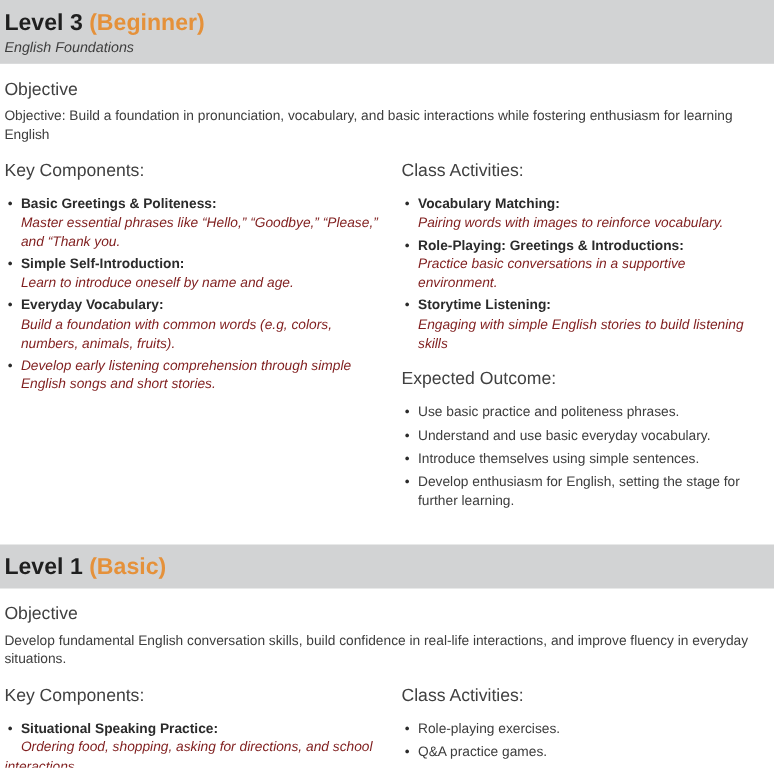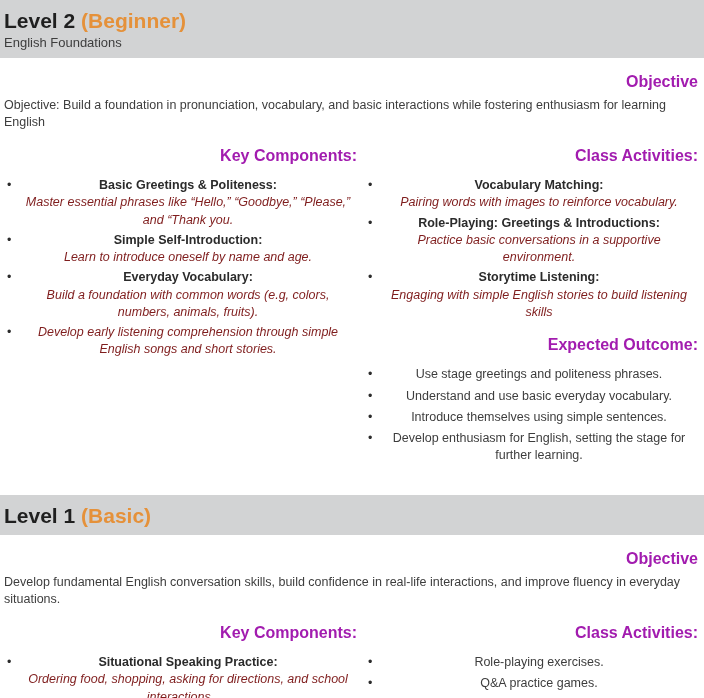--- a/index.html
+++ b/index.html
@@ -13,56 +13,56 @@
   .banner {
     background:#d2d3d4;
     padding:9px 8px 7px 4px;
   }
   .banner-title {
     font-size:21px; font-weight:bold; color:#1f1f1f;
     line-height:1.15; margin:0;
   }
   .banner-title .qualifier { color:#e5913a;margin-top:16px; }
   .banner-subtitle {
-    font-size:13px; color:#3d3d3d;
+    font-style:italic; font-size:13px; color:#3d3d3d;
     margin-top:2px; line-height:1.2;
   }
   .content { padding:0 6px 0 4px; }
   .section-heading {
-    color:#a21caf; font-size:16px; font-weight:bold;
-    margin:14px 0 6px 0; line-height:1.2;text-align:right;
+    color:#404040; font-size:16px; font-weight:normal;
+    margin:14px 0 6px 0; line-height:1.2;
   }
   .body-text {
     font-size:12.5px; line-height:1.4; margin:0; color:#3d3d3d;
   }
   .columns { display:flex; align-items:flex-start; }
   .col-left { width:353px; flex:0 0 353px; }
   .col-right { flex:1; padding-left:8px; }
-  ul.doc-list { list-style:none; margin:12px 0 0 0; padding:0;text-align:center; }
+  ul.doc-list { list-style:none; margin:12px 0 0 0; padding:0; }
   ul.doc-list > li {
     position:relative; padding-left:15px; margin-bottom:3px;
     font-size:12.5px; line-height:1.38;
   }
   ul.doc-list > li::before {
     content:"\2022"; position:absolute; left:3px; top:0;
     color:#2b2b2b; font-size:12.5px;
   }
   .item-title { font-weight:bold; color:#2b2b2b; display:block; }
   .item-desc { font-style:italic; color:#7f1d1d; margin:0; }
   .item-desc.hang-quirk { margin-left:-15px; text-indent:15px; }
   ul.doc-list.plain > li { color:#3d3d3d; margin-bottom:4px; }
   .spacer-before-banner { height:26px; }
 </style>
 </head>
 <body>
 
 <section>
   <header class="banner">
     <h1 class="banner-title">
-      <span>Level 2</span>
+      <span>Level 3</span>
       <span class="qualifier">(Beginner)</span>
     </h1>
     <div class="banner-subtitle">English Foundations</div>
   </header>
 
   <div class="content">
     <h2 class="section-heading">Objective</h2>
     <p class="body-text">Objective: Build a foundation in pronunciation, vocabulary, and basic interactions while fostering enthusiasm for learning English</p>
 
     <div class="columns">
@@ -99,21 +99,21 @@
             <p class="item-desc">Practice basic conversations in a supportive environment.</p>
           </li>
           <li>
             <span class="item-title">Storytime Listening:</span>
             <p class="item-desc">Engaging with simple English stories to build listening skills</p>
           </li>
         </ul>
 
         <h2 class="section-heading">Expected Outcome:</h2>
         <ul class="doc-list plain">
-          <li>Use stage greetings and politeness phrases.</li>
+          <li>Use basic practice and politeness phrases.</li>
           <li>Understand and use basic everyday vocabulary.</li>
           <li>Introduce themselves using simple sentences.</li>
           <li>Develop enthusiasm for English, setting the stage for further learning.</li>
         </ul>
       </div>
     </div>
   </div>
 </section>
 
 <div class="spacer-before-banner"></div>

